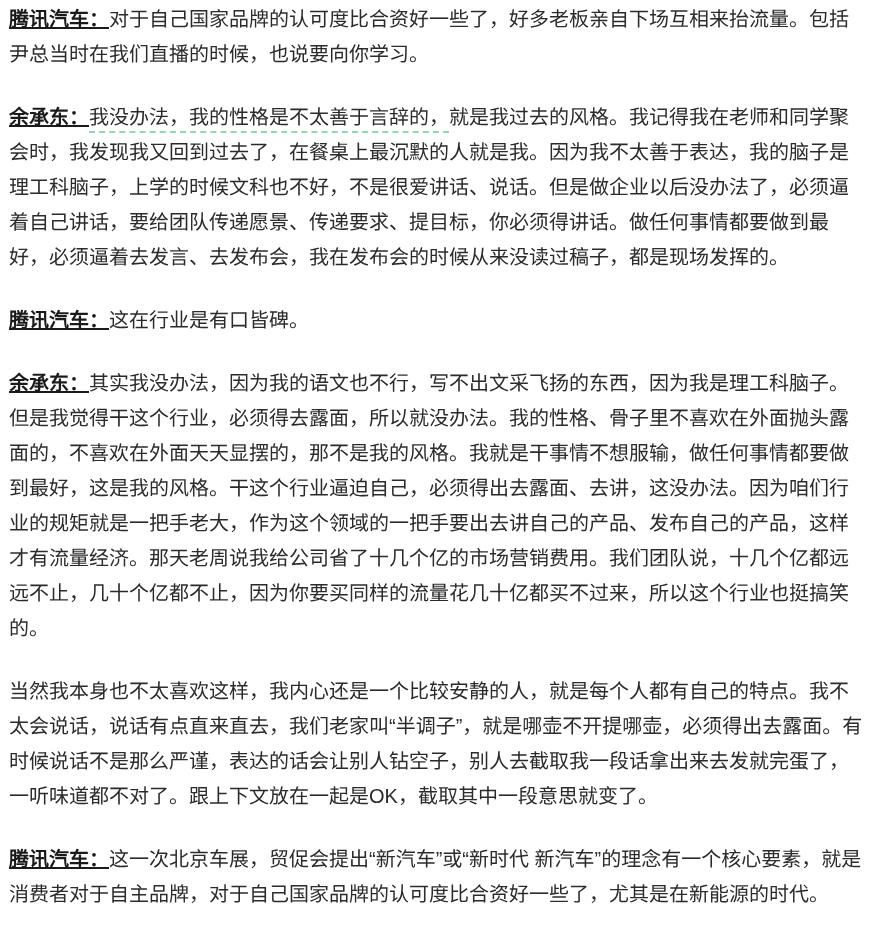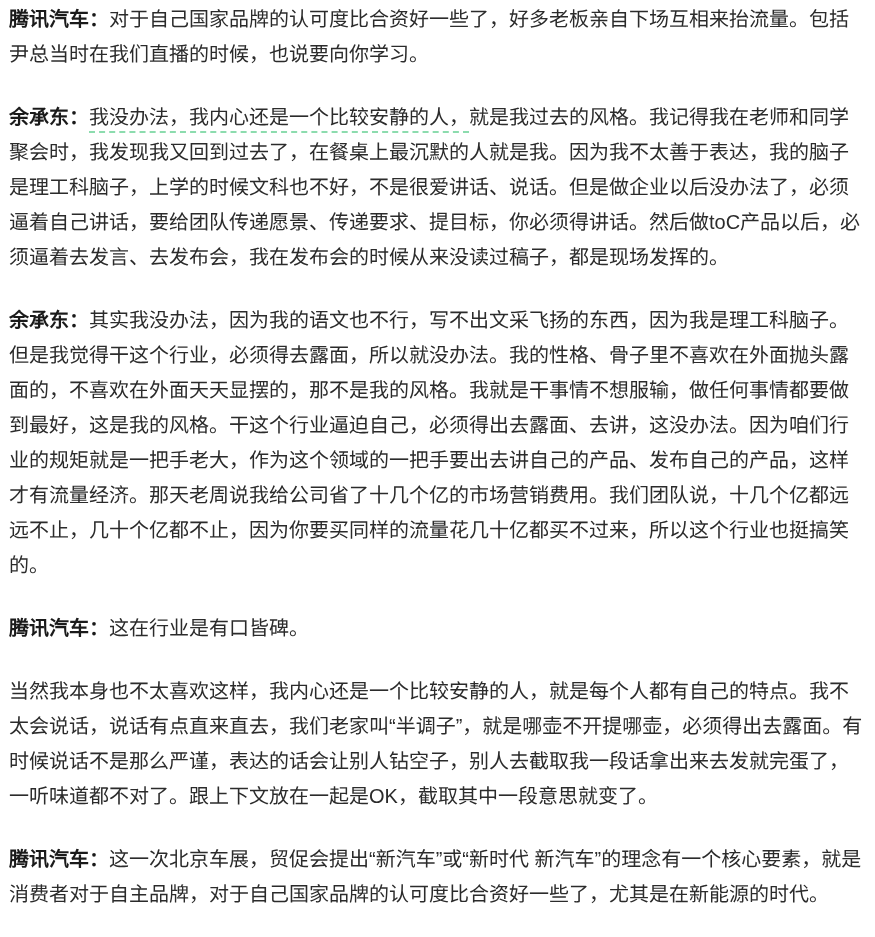--- a/index.html
+++ b/index.html
@@ -29,37 +29,38 @@
   }
   .article p {
     margin: 0 0 28px 0;
   }
   .article p:last-child {
     margin-bottom: 0;
   }
   .speaker {
     font-weight: 700;
     color: var(--speaker-color);
+    text-decoration: underline;
   }
   .annotated {
     border-bottom: 2px dashed var(--annotation-color);
     padding-bottom: 3px;
     cursor: pointer;
   }
 </style>
 </head>
 <body>
 
 <article class="article">
 
   <p><b class="speaker">腾讯汽车：</b><span>对于自己国家品牌的认可度比合资好一些了，好多老板亲自下场互相来抬流量。包括尹总当时在我们直播的时候，也说要向你学习。</span></p>
 
-  <p><b class="speaker">余承东：</b><span class="annotated">我没办法，我内心还是一个比较安静的人，</span><span>就是我过去的风格。我记得我在老师和同学聚会时，我发现我又回到过去了，在餐桌上最沉默的人就是我。因为我不太善于表达，我的脑子是理工科脑子，上学的时候文科也不好，不是很爱讲话、说话。但是做企业以后没办法了，必须逼着自己讲话，要给团队传递愿景、传递要求、提目标，你必须得讲话。然后做toC产品以后，必须逼着去发言、去发布会，我在发布会的时候从来没读过稿子，都是现场发挥的。</span></p>
+  <p><b class="speaker">余承东：</b><span class="annotated">我没办法，我的性格是不太善于言辞的，</span><span>就是我过去的风格。我记得我在老师和同学聚会时，我发现我又回到过去了，在餐桌上最沉默的人就是我。因为我不太善于表达，我的脑子是理工科脑子，上学的时候文科也不好，不是很爱讲话、说话。但是做企业以后没办法了，必须逼着自己讲话，要给团队传递愿景、传递要求、提目标，你必须得讲话。做任何事情都要做到最好，必须逼着去发言、去发布会，我在发布会的时候从来没读过稿子，都是现场发挥的。</span></p>
+
+  <p><b class="speaker">腾讯汽车：</b><span>这在行业是有口皆碑。</span></p>
 
   <p><b class="speaker">余承东：</b><span>其实我没办法，因为我的语文也不行，写不出文采飞扬的东西，因为我是理工科脑子。但是我觉得干这个行业，必须得去露面，所以就没办法。我的性格、骨子里不喜欢在外面抛头露面的，不喜欢在外面天天显摆的，那不是我的风格。我就是干事情不想服输，做任何事情都要做到最好，这是我的风格。干这个行业逼迫自己，必须得出去露面、去讲，这没办法。因为咱们行业的规矩就是一把手老大，作为这个领域的一把手要出去讲自己的产品、发布自己的产品，这样才有流量经济。那天老周说我给公司省了十几个亿的市场营销费用。我们团队说，十几个亿都远远不止，几十个亿都不止，因为你要买同样的流量花几十亿都买不过来，所以这个行业也挺搞笑的。</span></p>
-
-  <p><b class="speaker">腾讯汽车：</b><span>这在行业是有口皆碑。</span></p>
 
   <p><b class="speaker"></b><span>当然我本身也不太喜欢这样，我内心还是一个比较安静的人，就是每个人都有自己的特点。我不太会说话，说话有点直来直去，我们老家叫“半调子”，就是哪壶不开提哪壶，必须得出去露面。有时候说话不是那么严谨，表达的话会让别人钻空子，别人去截取我一段话拿出来去发就完蛋了，一听味道都不对了。跟上下文放在一起是OK，截取其中一段意思就变了。</span></p>
 
   <p><b class="speaker">腾讯汽车：</b><span>这一次北京车展，贸促会提出“新汽车”或“新时代 新汽车”的理念有一个核心要素，就是消费者对于自主品牌，对于自己国家品牌的认可度比合资好一些了，尤其是在新能源的时代。</span></p>
 
 </article>
 
 </body></html>

